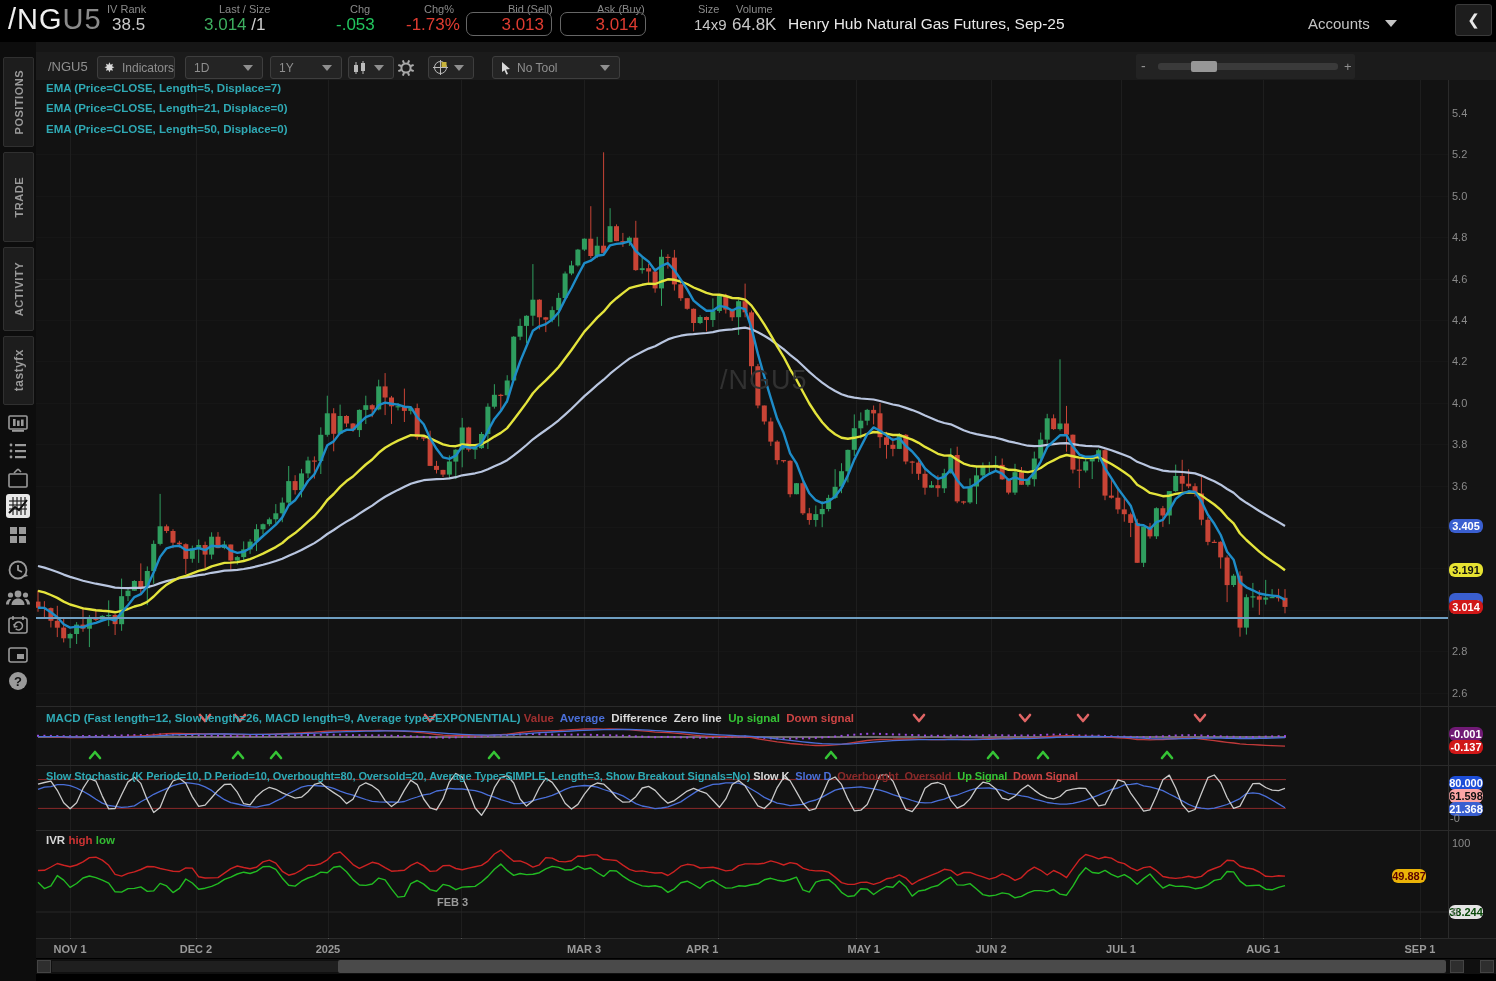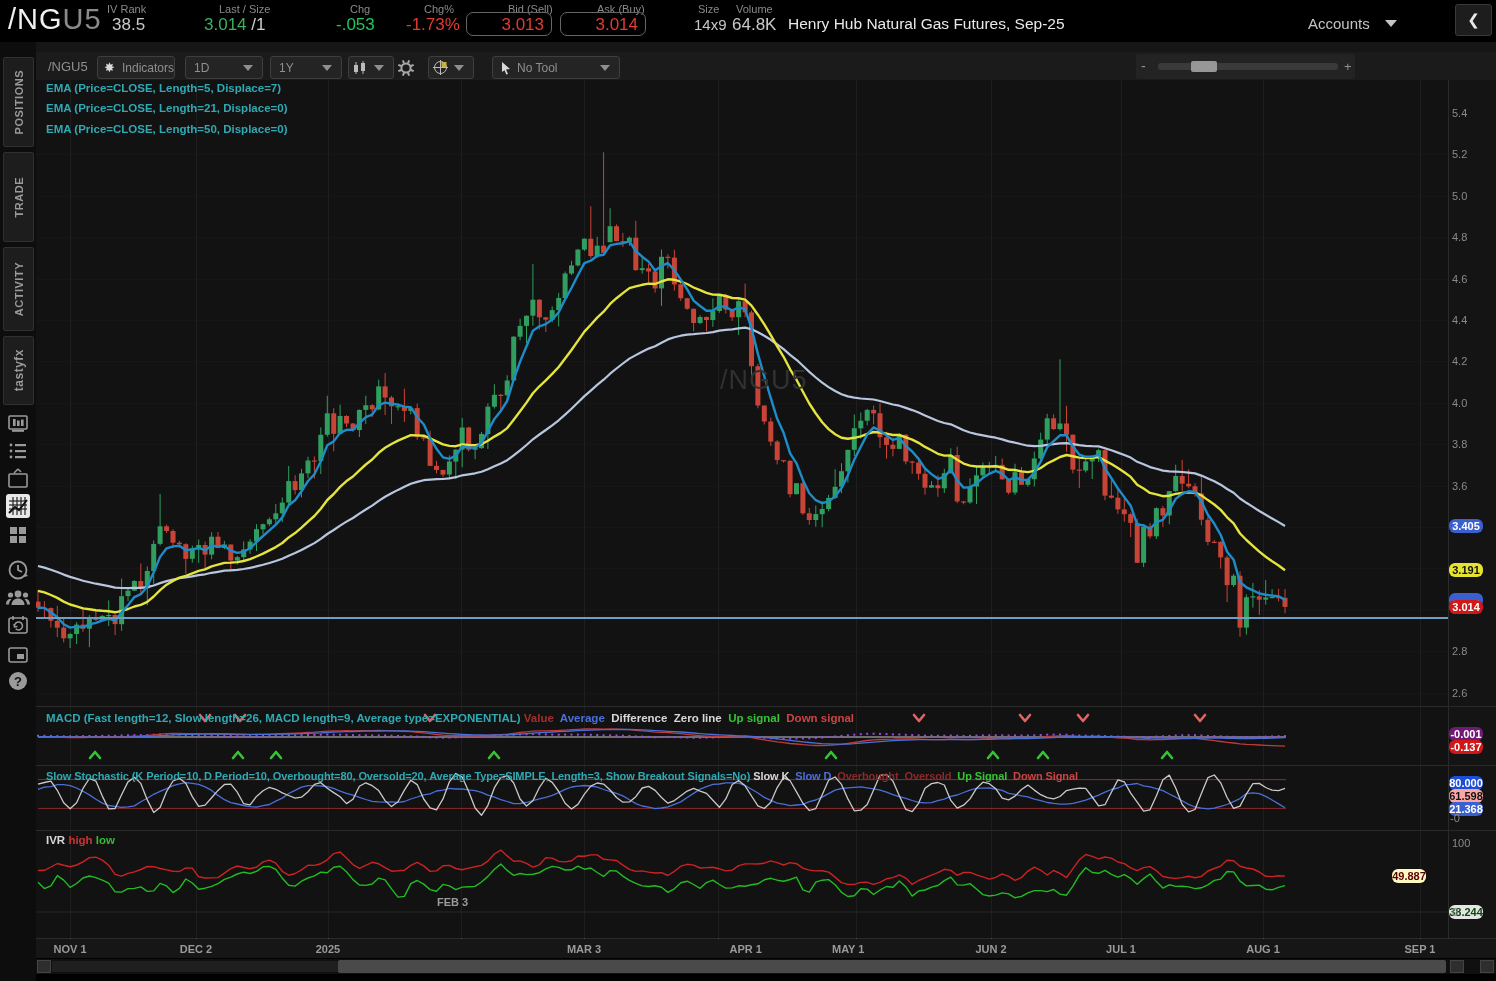--- a/index.html
+++ b/index.html
@@ -669,31 +669,31 @@
 <div style="position:absolute;left:46px;top:712px;font-size:11.5px;font-weight:bold"><span style="color:#2fa9b4">MACD (Fast length=12, Slow length=26, MACD length=9, Average type=EXPONENTIAL)</span> <span style="color:#a03030">Value</span>&nbsp; <span style="color:#4a6fd8">Average</span>&nbsp; <span style="color:#d8d8d8">Difference</span>&nbsp; <span style="color:#d8d8d8">Zero line</span>&nbsp; <span style="color:#35c435">Up signal</span>&nbsp; <span style="color:#cc4444">Down signal</span></div>
 <div class="tag" style="left:1449px;top:727px;background:#701a75">-0.001</div>
 <div class="tag" style="left:1449px;top:740px;background:#d01818">-0.137</div>
 <div style="position:absolute;left:46px;top:770px;font-size:11px;font-weight:bold;letter-spacing:-0.1px"><span style="color:#2fa9b4">Slow Stochastic (K Period=10, D Period=10, Overbought=80, Oversold=20, Average Type=SIMPLE, Length=3, Show Breakout Signals=No)</span> <span style="color:#d8d8d8">Slow K</span>&nbsp; <span style="color:#4a6fd8">Slow D</span>&nbsp; <span style="color:#8a2a2a">Overbought</span>&nbsp; <span style="color:#8a2a2a">Oversold</span>&nbsp; <span style="color:#35c435">Up Signal</span>&nbsp; <span style="color:#cc4444">Down Signal</span></div>
 <div class="tag" style="left:1449px;top:776px;background:#1d4ed8">80.000</div>
 <div class="tag" style="left:1449px;top:789px;background:#fca5a5;color:#111">61.598</div>
 <div class="tag" style="left:1449px;top:802px;background:#3a5fd0">21.368</div>
 <div class="axl" style="left:1450px;top:812px">-0</div>
 <div style="position:absolute;left:46px;top:834px;font-size:11.5px;font-weight:bold"><span style="color:#d8d8d8">IVR</span> <span style="color:#cc3333">high</span> <span style="color:#33bb33">low</span></div>
 <div class="axl" style="left:1452px;top:837px">100</div>
-<div class="tag" style="left:1392px;top:869px;background:#fef9c3;color:#5a0000">49.887</div>
+<div class="tag" style="left:1392px;top:869px;background:#eab308;color:#5a0000">49.887</div>
 <div class="tag" style="left:1449px;top:905px;background:#e5e5e5;color:#0a4a0a">38.244</div>
 <div class="axl" style="left:1452px;top:906px">0</div>
 <div style="position:absolute;left:36px;top:939px;width:1460px;height:19px;background:#161616"></div>
 <div class="tick" style="left:46px;top:943px;width:48px;text-align:center">NOV 1</div>
 <div class="tick" style="left:172px;top:943px;width:48px;text-align:center">DEC 2</div>
 <div class="tick" style="left:304px;top:943px;width:48px;text-align:center">2025</div>
 <div class="tick" style="left:437px;top:896px;width:48px;">FEB 3</div>
 <div class="tick" style="left:560px;top:943px;width:48px;text-align:center">MAR 3</div>
-<div class="tick" style="left:714px;top:943px;width:48px;text-align:right">APR 1</div>
-<div class="tick" style="left:832px;top:943px;width:48px;text-align:left">MAY 1</div>
+<div class="tick" style="left:686px;top:943px;width:48px;text-align:left">APR 1</div>
+<div class="tick" style="left:832px;top:943px;width:48px;text-align:right">MAY 1</div>
 <div class="tick" style="left:967px;top:943px;width:48px;text-align:center">JUN 2</div>
 <div class="tick" style="left:1097px;top:943px;width:48px;text-align:center">JUL 1</div>
 <div class="tick" style="left:1239px;top:943px;width:48px;text-align:center">AUG 1</div>
 <div class="tick" style="left:1396px;top:943px;width:48px;text-align:center">SEP 1</div>
 <div style="position:absolute;left:36px;top:959px;width:1460px;height:15px;background:#101010"></div>
 <div style="position:absolute;left:37px;top:960px;width:14px;height:13px;background:#2e2e2e;border:1px solid #444"></div>
 <div style="position:absolute;left:52px;top:961px;width:286px;height:11px;background:#1f1f1f"></div>
 <div style="position:absolute;left:338px;top:960px;width:1108px;height:13px;background:#4a4a4a;border-radius:2px"></div>
 <div style="position:absolute;left:1450px;top:960px;width:14px;height:13px;background:#2e2e2e;border:1px solid #444"></div>
 <div style="position:absolute;left:1480px;top:960px;width:14px;height:13px;background:#2e2e2e;border:1px solid #444"></div>

